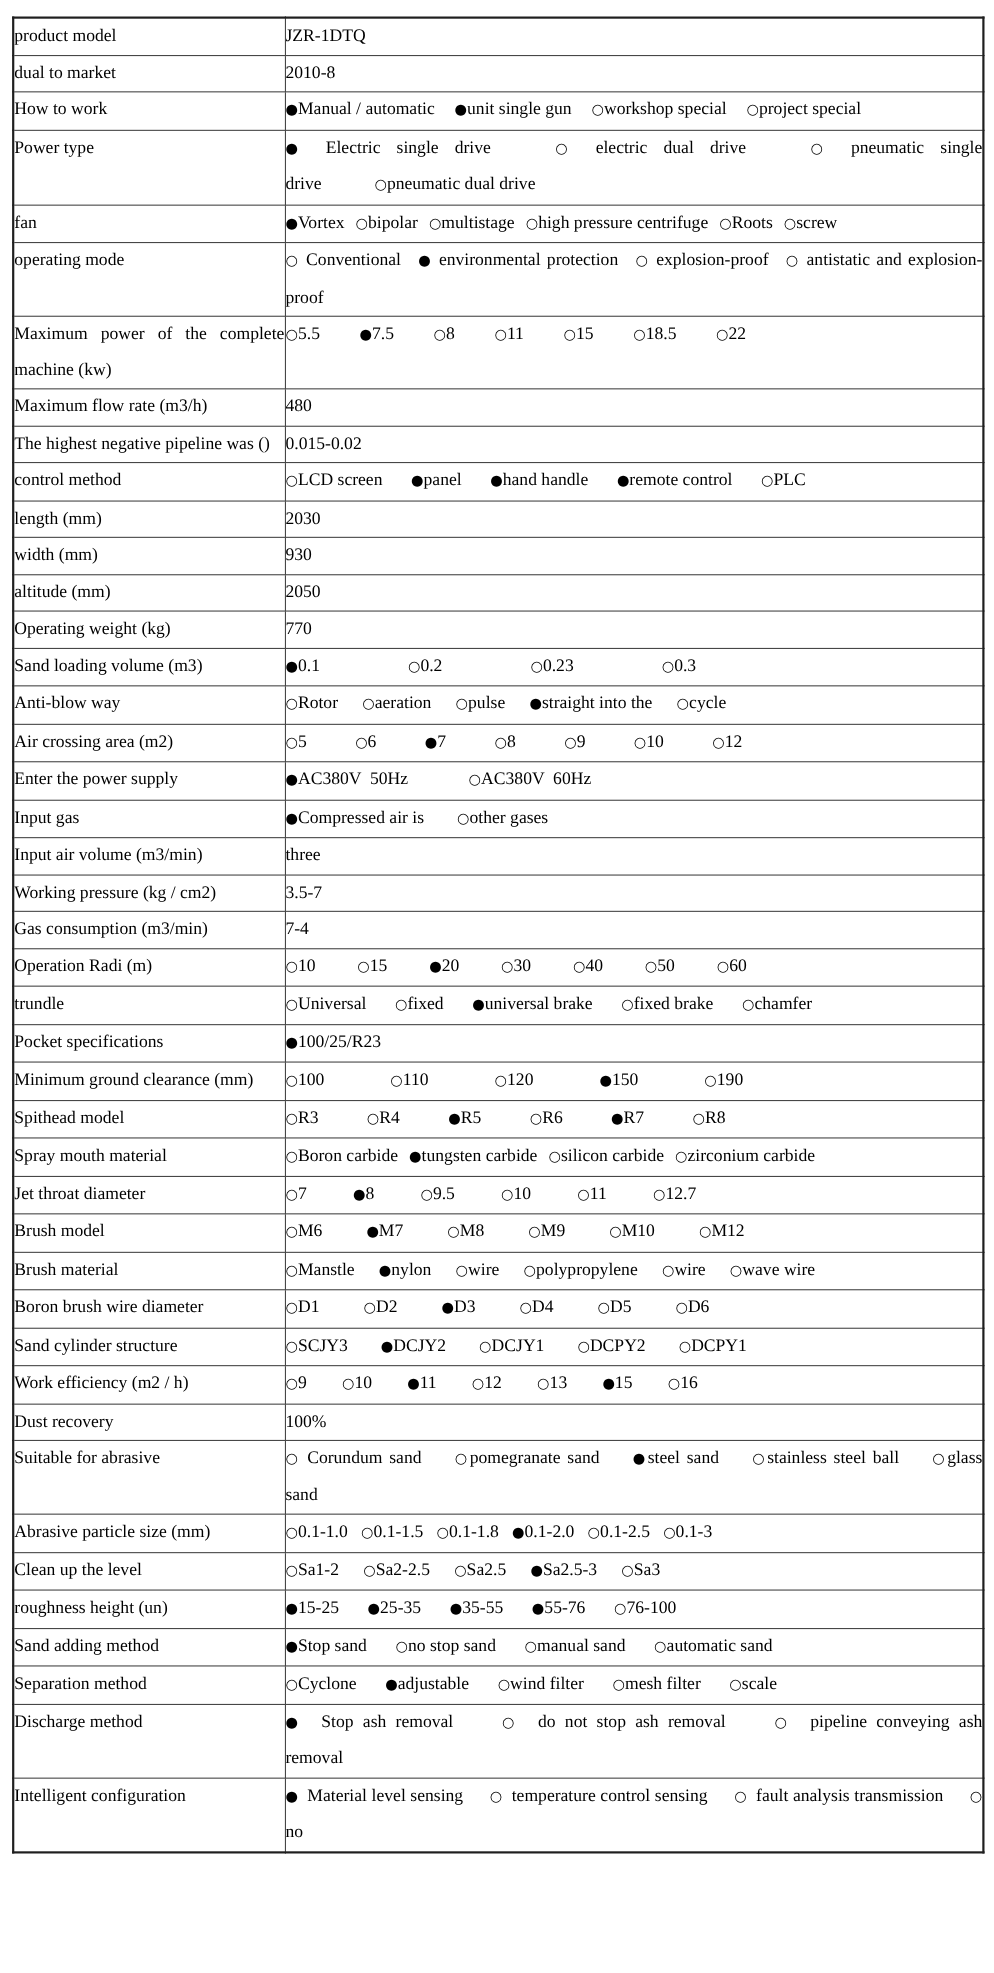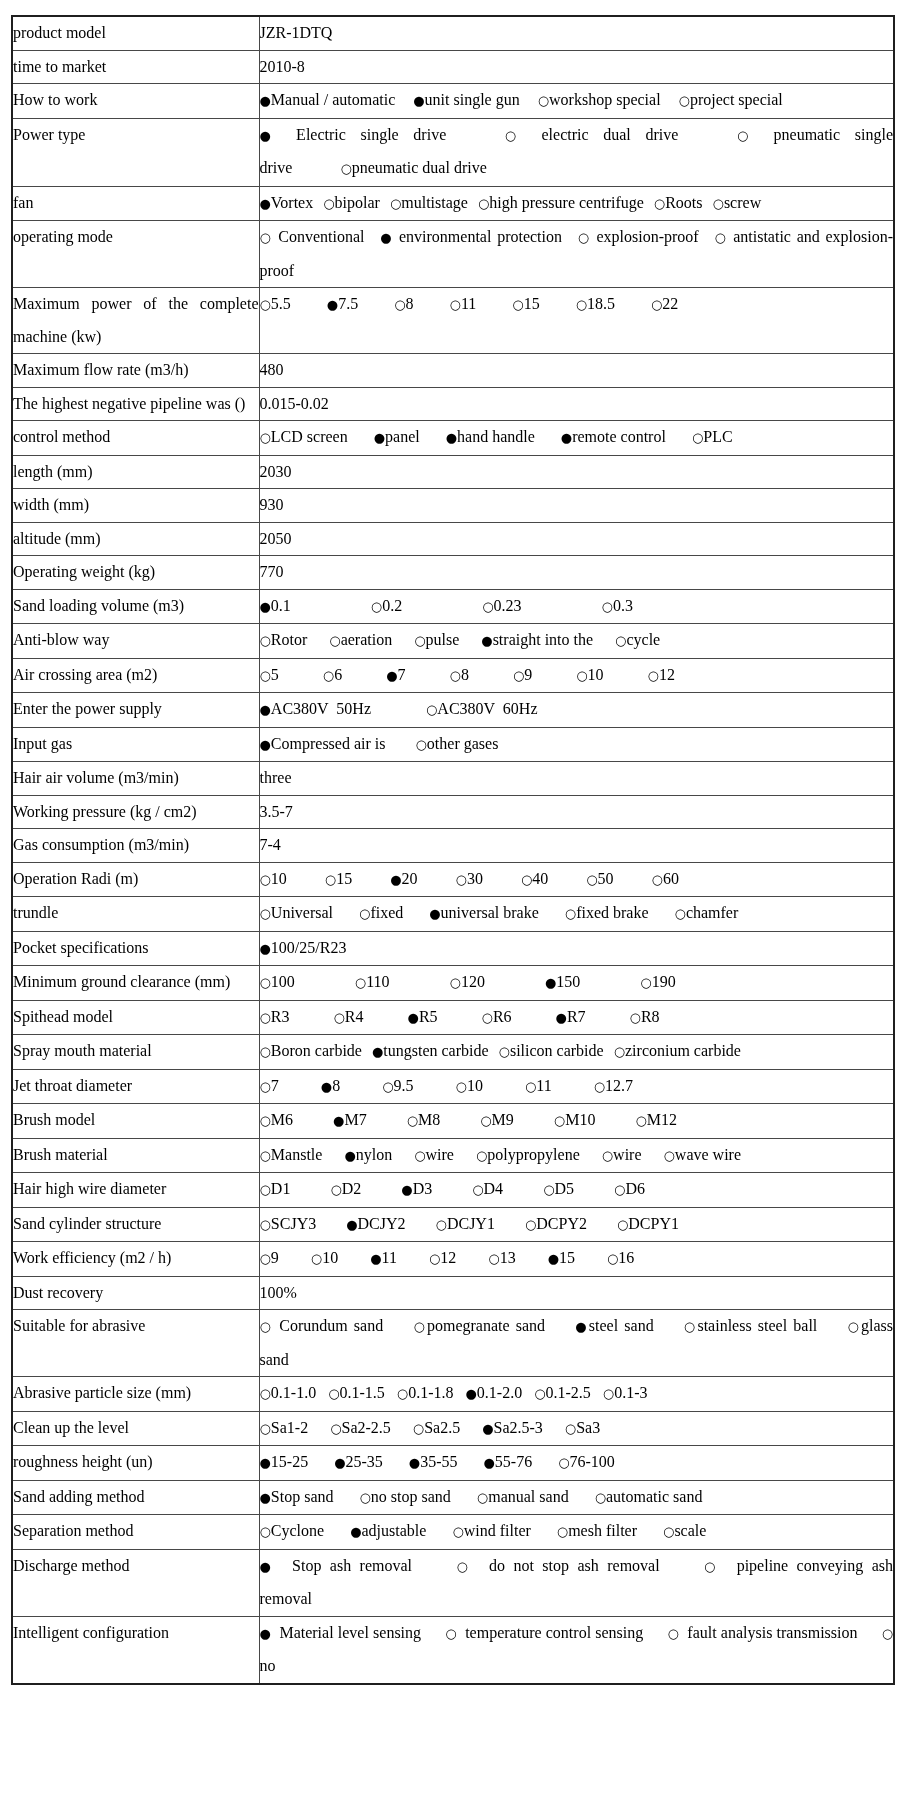--- a/index.html
+++ b/index.html
@@ -54,21 +54,21 @@
     <colgroup>
       <col style="width:247px">
       <col>
     </colgroup>
     <tbody>
         <tr>
           <td class="label-cell">product model</td>
           <td class="value-cell">JZR-1DTQ</td>
         </tr>
         <tr>
-          <td class="label-cell">time to market</td>
+          <td class="label-cell">dual to market</td>
           <td class="value-cell">2010-8</td>
         </tr>
         <tr>
           <td class="label-cell">How to work</td>
           <td class="value-cell"><span class="opt" style="margin-right: 18px;"><span class="mk">●</span>Manual / automatic</span><span class="opt" style="margin-right: 18px;"><span class="mk">●</span>unit single gun</span><span class="opt" style="margin-right: 18px;"><span class="mk">○</span>workshop special</span><span class="opt" style="margin-right: 18px;"><span class="mk">○</span>project special</span></td>
         </tr>
         <tr>
           <td class="label-cell">Power type</td>
           <td class="value-cell"><span class="opt" style="margin-right: 48px;"><span class="mk">●</span> Electric single drive</span><span class="opt" style="margin-right: 48px;"><span class="mk">○</span> electric dual drive</span><span class="opt" style="margin-right: 48px;"><span class="mk">○</span> pneumatic single drive</span><span class="opt" style="margin-right: 48px;"><span class="mk">○</span>pneumatic dual drive</span></td>
         </tr>
@@ -126,21 +126,21 @@
         </tr>
         <tr>
           <td class="label-cell">Enter the power supply</td>
           <td class="value-cell"><span class="opt" style="margin-right: 55px;"><span class="mk">●</span>AC380V  50Hz</span><span class="opt" style="margin-right: 55px;"><span class="mk">○</span>AC380V  60Hz</span></td>
         </tr>
         <tr>
           <td class="label-cell">Input gas</td>
           <td class="value-cell"><span class="opt" style="margin-right: 30px;"><span class="mk">●</span>Compressed air is</span><span class="opt" style="margin-right: 30px;"><span class="mk">○</span>other gases</span></td>
         </tr>
         <tr>
-          <td class="label-cell">Hair air volume (m3/min)</td>
+          <td class="label-cell">Input air volume (m3/min)</td>
           <td class="value-cell">three</td>
         </tr>
         <tr>
           <td class="label-cell">Working pressure (kg / cm2)</td>
           <td class="value-cell">3.5-7</td>
         </tr>
         <tr>
           <td class="label-cell">Gas consumption (m3/min)</td>
           <td class="value-cell">7-4</td>
         </tr>
@@ -174,21 +174,21 @@
         </tr>
         <tr>
           <td class="label-cell">Brush model</td>
           <td class="value-cell"><span class="opt" style="margin-right: 40px;"><span class="mk">○</span>M6</span><span class="opt" style="margin-right: 40px;"><span class="mk">●</span>M7</span><span class="opt" style="margin-right: 40px;"><span class="mk">○</span>M8</span><span class="opt" style="margin-right: 40px;"><span class="mk">○</span>M9</span><span class="opt" style="margin-right: 40px;"><span class="mk">○</span>M10</span><span class="opt" style="margin-right: 40px;"><span class="mk">○</span>M12</span></td>
         </tr>
         <tr>
           <td class="label-cell">Brush material</td>
           <td class="value-cell"><span class="opt" style="margin-right: 22px;"><span class="mk">○</span>Manstle</span><span class="opt" style="margin-right: 22px;"><span class="mk">●</span>nylon</span><span class="opt" style="margin-right: 22px;"><span class="mk">○</span>wire</span><span class="opt" style="margin-right: 22px;"><span class="mk">○</span>polypropylene</span><span class="opt" style="margin-right: 22px;"><span class="mk">○</span>wire</span><span class="opt" style="margin-right: 22px;"><span class="mk">○</span>wave wire</span></td>
         </tr>
         <tr>
-          <td class="label-cell">Hair high wire diameter</td>
+          <td class="label-cell">Boron brush wire diameter</td>
           <td class="value-cell"><span class="opt" style="margin-right: 40px;"><span class="mk">○</span>D1</span><span class="opt" style="margin-right: 40px;"><span class="mk">○</span>D2</span><span class="opt" style="margin-right: 40px;"><span class="mk">●</span>D3</span><span class="opt" style="margin-right: 40px;"><span class="mk">○</span>D4</span><span class="opt" style="margin-right: 40px;"><span class="mk">○</span>D5</span><span class="opt" style="margin-right: 40px;"><span class="mk">○</span>D6</span></td>
         </tr>
         <tr>
           <td class="label-cell">Sand cylinder structure</td>
           <td class="value-cell"><span class="opt" style="margin-right: 30px;"><span class="mk">○</span>SCJY3</span><span class="opt" style="margin-right: 30px;"><span class="mk">●</span>DCJY2</span><span class="opt" style="margin-right: 30px;"><span class="mk">○</span>DCJY1</span><span class="opt" style="margin-right: 30px;"><span class="mk">○</span>DCPY2</span><span class="opt" style="margin-right: 30px;"><span class="mk">○</span>DCPY1</span></td>
         </tr>
         <tr>
           <td class="label-cell">Work efficiency (m2 / h)</td>
           <td class="value-cell"><span class="opt" style="margin-right: 32px;"><span class="mk">○</span>9</span><span class="opt" style="margin-right: 32px;"><span class="mk">○</span>10</span><span class="opt" style="margin-right: 32px;"><span class="mk">●</span>11</span><span class="opt" style="margin-right: 32px;"><span class="mk">○</span>12</span><span class="opt" style="margin-right: 32px;"><span class="mk">○</span>13</span><span class="opt" style="margin-right: 32px;"><span class="mk">●</span>15</span><span class="opt" style="margin-right: 32px;"><span class="mk">○</span>16</span></td>
         </tr>

